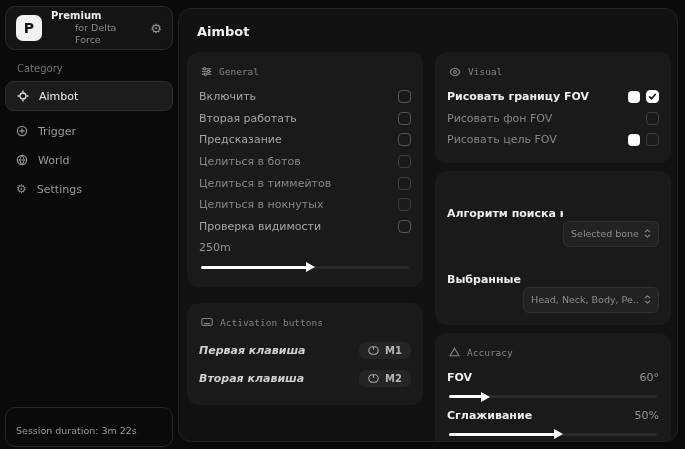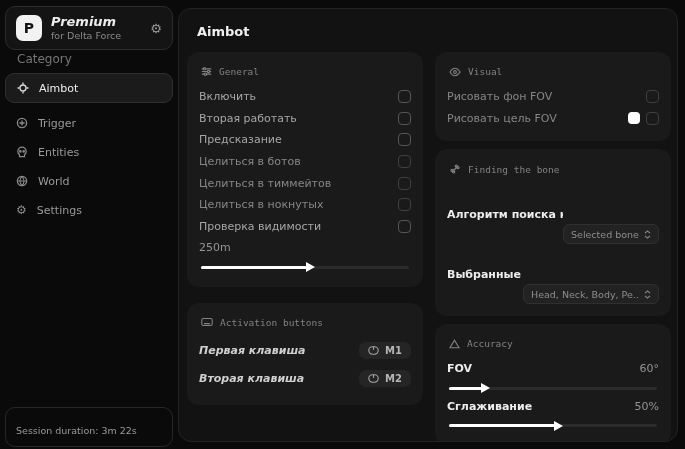--- a/index.html
+++ b/index.html
@@ -9,24 +9,24 @@
   }
   svg{display:block}
   
   .sidebar{position:absolute;left:0;top:0;width:178px;height:449px;box-sizing:border-box;
     padding:6px 5px 2px 5px;display:flex;flex-direction:column;}
   .brand-card{border:1px solid #2b2b2b;background:#141414;border-radius:10px;height:42px;
     display:flex;align-items:center;padding:0 10px;gap:9px;flex:none;}
   .logo{width:26px;height:26px;background:#f2f2f2;border-radius:7px;color:#141414;font-weight:bold;
     display:flex;align-items:center;justify-content:center;font-size:14px;flex:none;}
   .brand-text{display:flex;flex-direction:column;line-height:1.25;}
-  .brand-title{font-size:13px;color:#ececec;font-weight:bold;font-style:italic;}
-  .brand-sub{font-size:9.5px;color:#8a8a8a;}
+  .brand-title{font-size:10px;color:#ececec;font-weight:bold;}
+  .brand-sub{font-size:9.5px;color:#8a8a8a;margin-left:24px;}
   .brand-gear{margin-left:auto;color:#9a9a9a;font-size:13px;line-height:1;}
-  .category{color:#757575;font-size:12px;margin:2px 0 7px 12px;}
+  .category{color:#757575;font-size:10px;margin:13px 0 7px 12px;}
   .nav-item{height:28px;display:flex;align-items:center;gap:10px;padding:0 11px;border-radius:9px;
     color:#999;font-size:11px;margin-bottom:1px;cursor:default;}
   .nav-item .nicon{color:#8a8a8a;display:flex;}
   .nav-item.active{border:1px solid #2f2f2f;background:#1b1b1b;color:#ededed;margin-bottom:6px;}
   .nav-item.active .nicon{color:#dcdcdc;}
   .session-box{margin-top:auto;border:1px solid #272727;border-radius:10px;height:40px;
     box-sizing:border-box;padding:17px 10px 0 10px;font-size:9.5px;color:#9a9a9a;}
   
   .main{position:absolute;left:178px;top:8px;width:500px;height:434px;background:#121212;
     border:1px solid #232323;border-radius:13px;box-sizing:border-box;padding:10px 8px;overflow:hidden;}
@@ -52,21 +52,21 @@
   .rgt{display:flex;align-items:center;gap:6px;flex:none;margin-left:8px;}
   .swatch{width:12px;height:12px;border-radius:4px;flex:none;}
   .slider{height:3px;background:#2b2b2b;border-radius:2px;margin:7px 2px 6px 2px;position:relative;}
   .slider .fill{height:100%;background:#fff;border-radius:2px;position:relative;}
   .slider .thumb{position:absolute;right:-8px;top:-3.5px;width:0;height:0;
     border-top:5px solid transparent;border-bottom:5px solid transparent;border-left:9px solid #fff;}
   .key-pill{background:#252525;border-radius:7px;padding:3px 9px;display:flex;align-items:center;gap:6px;
     color:#b5b5b5;font-size:10px;font-weight:bold;}
   .key-pill .kicon{display:flex;color:#a5a5a5;}
   .act-row{min-height:28px;}
-  .select{background:#222;border:1px solid #2f2f2f;border-radius:6px;height:20px;box-sizing:border-box;
+  .select{background:#222;border:1px solid #2f2f2f;border-radius:6px;height:26px;box-sizing:border-box;
     padding:0 7px;display:flex;align-items:center;gap:5px;color:#8d8d8d;font-size:9.5px;
     white-space:nowrap;overflow:hidden;flex:none;margin-top:40px;}
   .select .sel-txt{overflow:hidden;text-overflow:clip;}
   .select .cicon{margin-left:auto;display:flex;color:#8d8d8d;flex:none;}
   .bone-row{min-height:25px;}
 </style>
 </head>
 <body>
 
 <div class="sidebar">
@@ -95,30 +95,20 @@
       <svg width="12" height="12" viewBox="0 0 12 12" fill="none" stroke="currentColor" stroke-width="1.3">
         <circle cx="6" cy="6" r="4.6"></circle>
           <path d="M6 3.4v5.2M3.4 6h5.2"></path>
         </svg>
     </span>
     <span class="nav-label">Trigger</span>
   </div>
   <div class="nav-item">
     <span class="nicon">
       <svg width="12" height="12" viewBox="0 0 12 12" fill="none" stroke="currentColor" stroke-width="1.2">
-        <path d="M1.8 5.4a4.2 4.2 0 1 1 8.4 0c0 1.6-.9 2.6-1.7 3.2v2H3.5v-2C2.7 8 1.8 7 1.8 5.4z"></path>
-        <circle cx="4.3" cy="5.4" r="0.7" fill="currentColor"></circle>
-          <circle cx="7.7" cy="5.4" r="0.7" fill="currentColor"></circle>
-        </svg>
-    </span>
-    <span class="nav-label">Entities</span>
-  </div>
-  <div class="nav-item">
-    <span class="nicon">
-      <svg width="12" height="12" viewBox="0 0 12 12" fill="none" stroke="currentColor" stroke-width="1.2">
         <circle cx="6" cy="6" r="4.7"></circle>
           <path d="M1.3 6h9.4M6 1.3c-2.6 2.8-2.6 6.6 0 9.4M6 1.3c2.6 2.8 2.6 6.6 0 9.4"></path>
         </svg>
     </span>
     <span class="nav-label">World</span>
   </div>
   <div class="nav-item">
     <span class="nicon" style="font-size:12px;line-height:1;">⚙</span>
     <span class="nav-label">Settings</span>
   </div>
@@ -226,48 +216,47 @@
       <div class="card">
         <div class="card-header">
           <span class="hicon">
             <svg width="12" height="10" viewBox="0 0 12 10" fill="none" stroke="currentColor" stroke-width="1.1">
               <path d="M1 5c1.5-2.6 3.2-3.8 5-3.8S9.5 2.4 11 5C9.5 7.6 7.8 8.8 6 8.8S2.5 7.6 1 5z"></path>
               <circle cx="6" cy="5" r="1.4"></circle>
               </svg>
           </span>
           <span>Visual</span>
         </div>
+        <div class="row bright">
+          <span class="lab">Рисовать границу FOV</span>
+          <span class="rgt">
+            <span class="swatch" style="background:#ffffff;"></span>
+            <span class="checkbox checked">
+              <svg width="9" height="9" viewBox="0 0 10 10" fill="none" stroke="#141414" stroke-width="1.8" stroke-linecap="round" stroke-linejoin="round">
+                <path d="M1.8 5.4 4 7.6 8.2 2.6"></path>
+                </svg>
+            </span>
+          </span>
+        </div>
         <div class="row dim">
           <span class="lab">Рисовать фон FOV</span>
           <span class="rgt">
               <span class="checkbox dimc"></span>
             </span>
         </div>
         <div class="row dim">
           <span class="lab">Рисовать цель FOV</span>
           <span class="rgt">
             <span class="swatch" style="background:#ffffff;"></span>
             <span class="checkbox dimc"></span>
           </span>
         </div>
       </div>
 
       <div class="card">
-        <div class="card-header">
-          <span class="hicon">
-            <svg width="12" height="12" viewBox="0 0 12 12" fill="none" stroke="currentColor" stroke-width="1.2" stroke-linecap="round">
-              <path d="M4 8 8 4"></path>
-                <circle cx="3.1" cy="7.4" r="1.1"></circle>
-                <circle cx="4.6" cy="8.9" r="1.1"></circle>
-              <circle cx="7.4" cy="3.1" r="1.1"></circle>
-                <circle cx="8.9" cy="4.6" r="1.1"></circle>
-              </svg>
-          </span>
-          <span>Finding the bone</span>
-        </div>
         <div class="row bright bone-row">
           <span class="lab" style="flex:1;">Алгоритм поиска костей</span>
           <span class="select" style="width:96px;">
             <span class="sel-txt">Selected bone</span>
             <span class="cicon">
               <svg width="7" height="9" viewBox="0 0 7 9" fill="none" stroke="currentColor" stroke-width="1.1">
                 <path d="M1 3.2 3.5 0.9 6 3.2M1 5.8 3.5 8.1 6 5.8"></path>
                 </svg>
             </span>
           </span>

